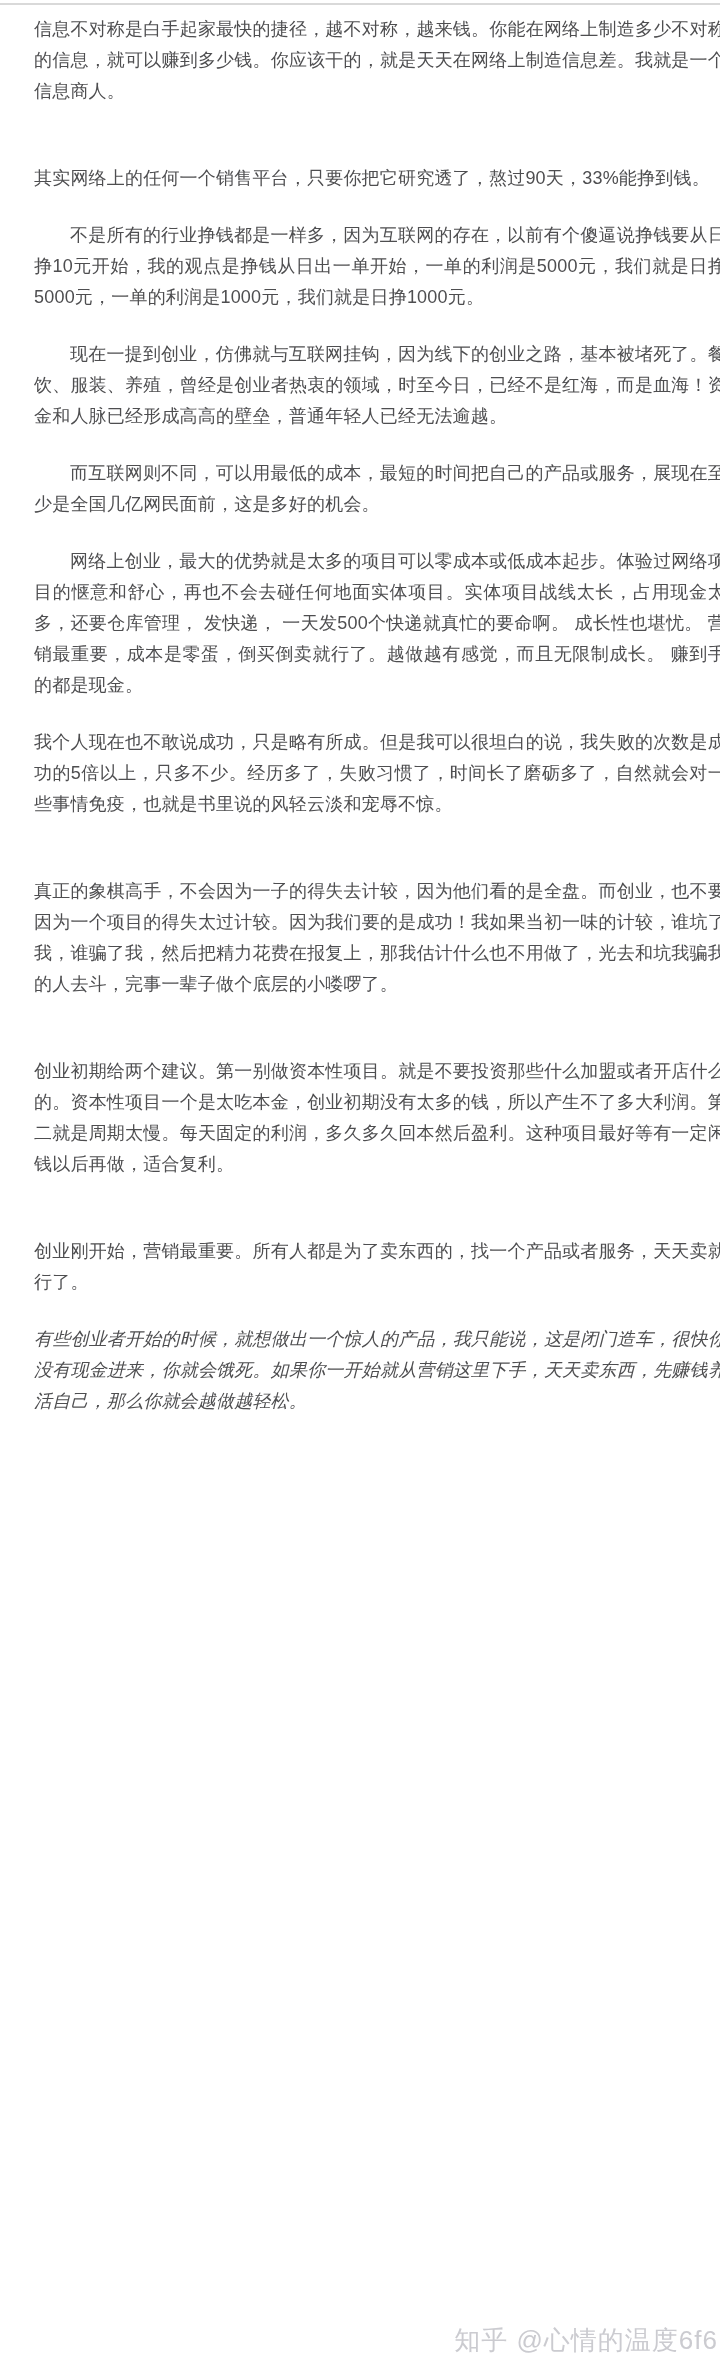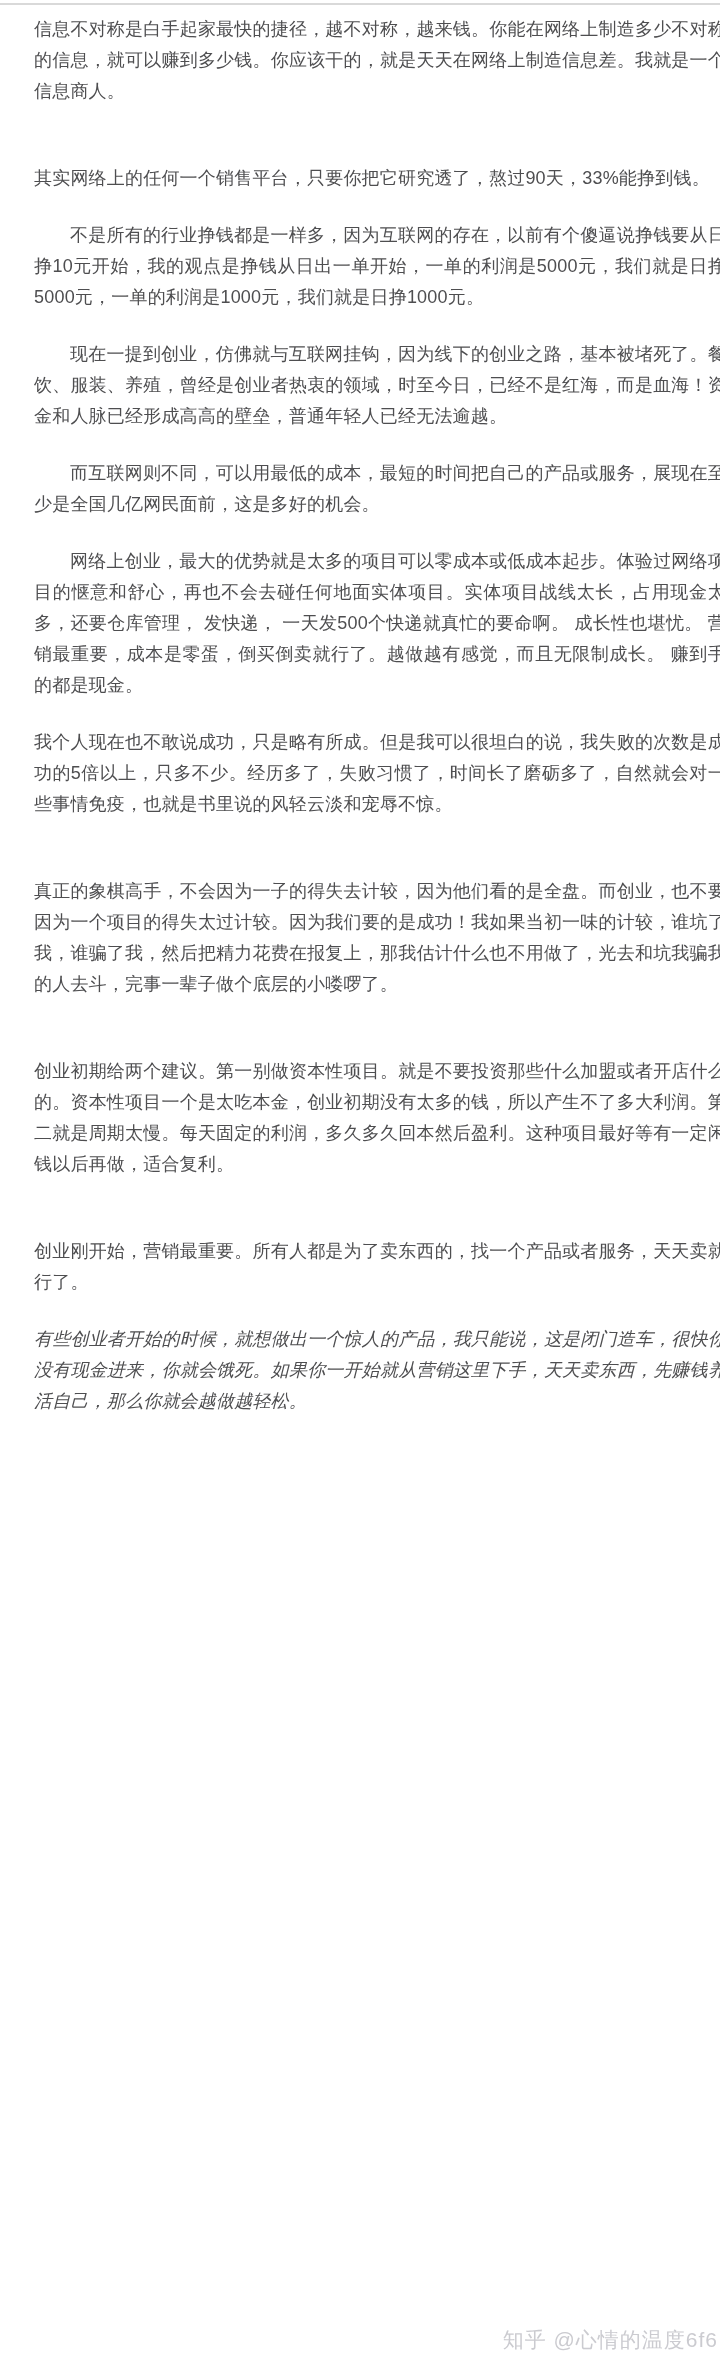--- a/index.html
+++ b/index.html
@@ -46,21 +46,21 @@
   }
   .para.gap-none {
     margin-bottom: 0;
     font-style: italic;
   }
   .watermark {
     position: absolute;
     top: 2325px;
     right: 22px;
     color: #cbcbd0;
-    font-size: 21px;
+    font-size: 26px;
     line-height: 30px;
     letter-spacing: 1px;
     white-space: nowrap;
     margin-left: 48px;
   }
 </style>
 </head>
 <body>
 
 <div class="page">

